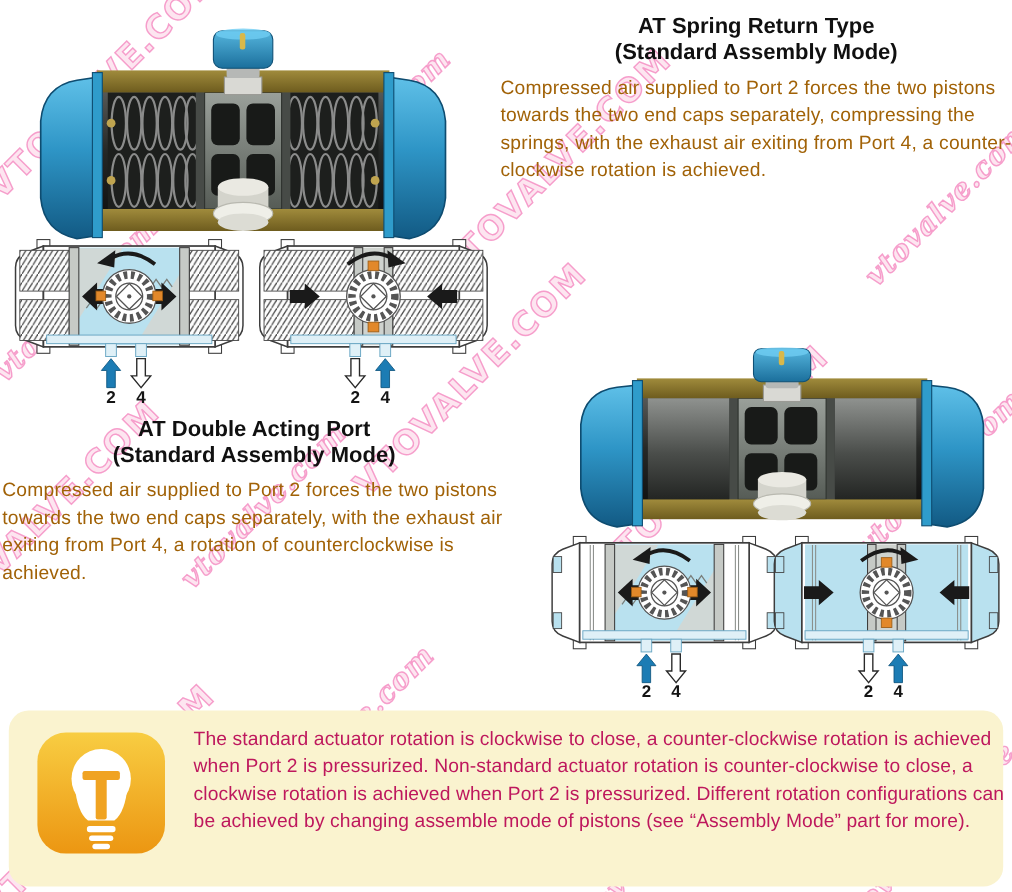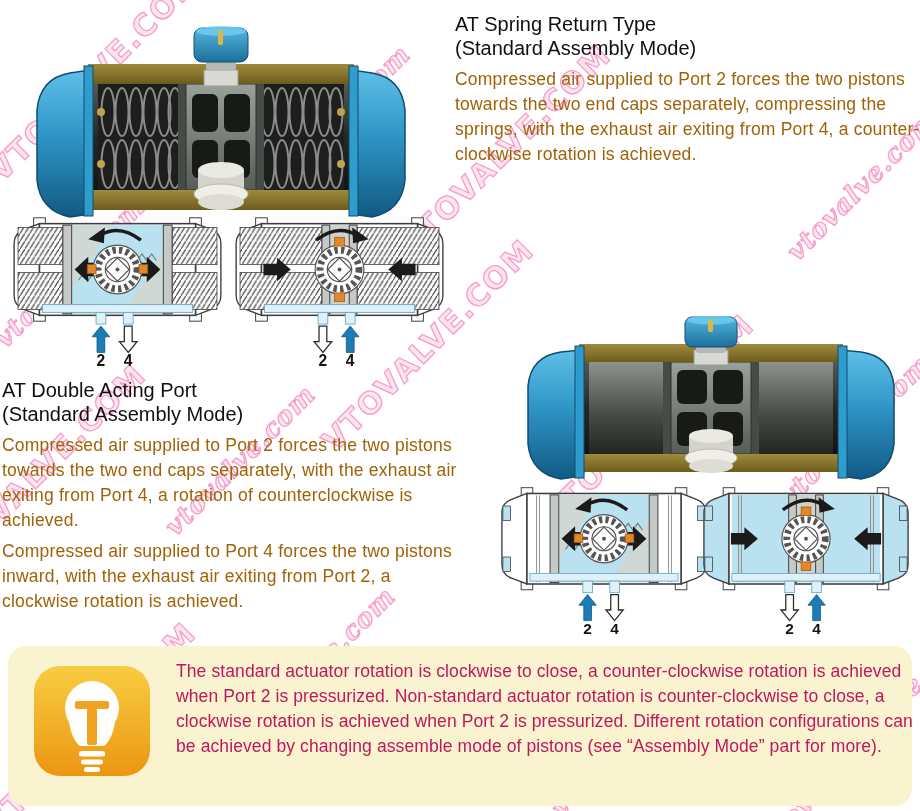--- a/index.html
+++ b/index.html
@@ -5,21 +5,21 @@
   html,body{margin:0;padding:0;background:#fff;}
   .page{position:relative;width:920px;height:811px;background:#fff;overflow:hidden;
         font-family:"Liberation Sans", sans-serif;}
   .abs{position:absolute;}
   .wm{position:absolute;transform:translate(-50%,-50%) rotate(-45deg);
       font-weight:bold;white-space:nowrap;pointer-events:none;
       color:rgba(247,168,206,0.30);-webkit-text-stroke:1.3px rgba(243,130,188,0.75);
       letter-spacing:2px;}
   .wm.upper{font-size:30px;font-family:"DejaVu Sans", sans-serif;}
   .wm.lower{font-size:26px;font-style:italic;font-family:"DejaVu Serif", serif;letter-spacing:1px;}
-  .sec-title{font-size:20px;font-weight:normal;color:#101010;line-height:1.22;}
+  .sec-title{font-size:20px;font-weight:bold;text-align:center;color:#101010;line-height:1.22;}
   .para{font-size:17.5px;line-height:1.43;color:#a16207;margin:6px 0 0;letter-spacing:0.2px;}
   .note-box{position:absolute;left:8px;top:646px;width:904px;height:160px;border-radius:18px;}
   .note-text{position:absolute;left:168px;top:13px;width:737px;font-size:17.5px;
              line-height:1.42;color:#be185d;letter-spacing:0.1px;}
   svg text{font-family:"Liberation Sans", sans-serif;}
 </style>
 </head>
 <body>
 
 <div class="page">
@@ -228,21 +228,20 @@
     <polygon points="93,146 84,135 89,135 89,119 97,119 97,135 102,135" fill="#fff" stroke="#2a2a2a" stroke-width="1.3"></polygon>
     <polygon points="121,119 130,130 125,130 125,146 117,146 117,130 112,130" fill="#1c7cb4" stroke="#0d547e" stroke-width="0.8"></polygon>
     <text x="93" y="160" font-size="16" font-weight="600" fill="#141414" text-anchor="middle">2</text>
     <text x="121" y="160" font-size="16" font-weight="600" fill="#141414" text-anchor="middle">4</text>
   </svg>
 
   <div class="abs" style="left:2px;top:378px;width:458px">
     <div class="sec-title">AT Double Acting Port</div>
     <div class="sec-title">(Standard Assembly Mode)</div>
     <p class="para">Compressed air supplied to Port 2 forces the two pistons towards the two end caps separately, with the exhaust air exiting from Port 4, a rotation of counterclockwise is achieved.</p>
-    <p class="para">Compressed air supplied to Port 4 forces the two pistons inward, with the exhaust air exiting from Port 2, a clockwise rotation is achieved.</p>
   </div>
 
   <svg class="abs" style="left:505px;top:316px" width="410" height="166" viewBox="0 0 410 166">
     <rect x="78" y="44" width="256" height="96" fill="url(#g-body)"></rect>
     <rect x="84" y="46" width="74" height="92" fill="url(#g-cyl)"></rect>
     <rect x="254" y="46" width="74" height="92" fill="url(#g-cyl)"></rect>
     <rect x="158" y="44" width="9" height="96" fill="#474b47"></rect>
     <rect x="245" y="44" width="9" height="96" fill="#474b47"></rect>
     <rect x="166" y="46" width="80" height="92" fill="url(#g-block)" stroke="#2f332f"></rect>
     <rect x="172" y="54" width="30" height="34" rx="6" fill="#181a18"></rect>

